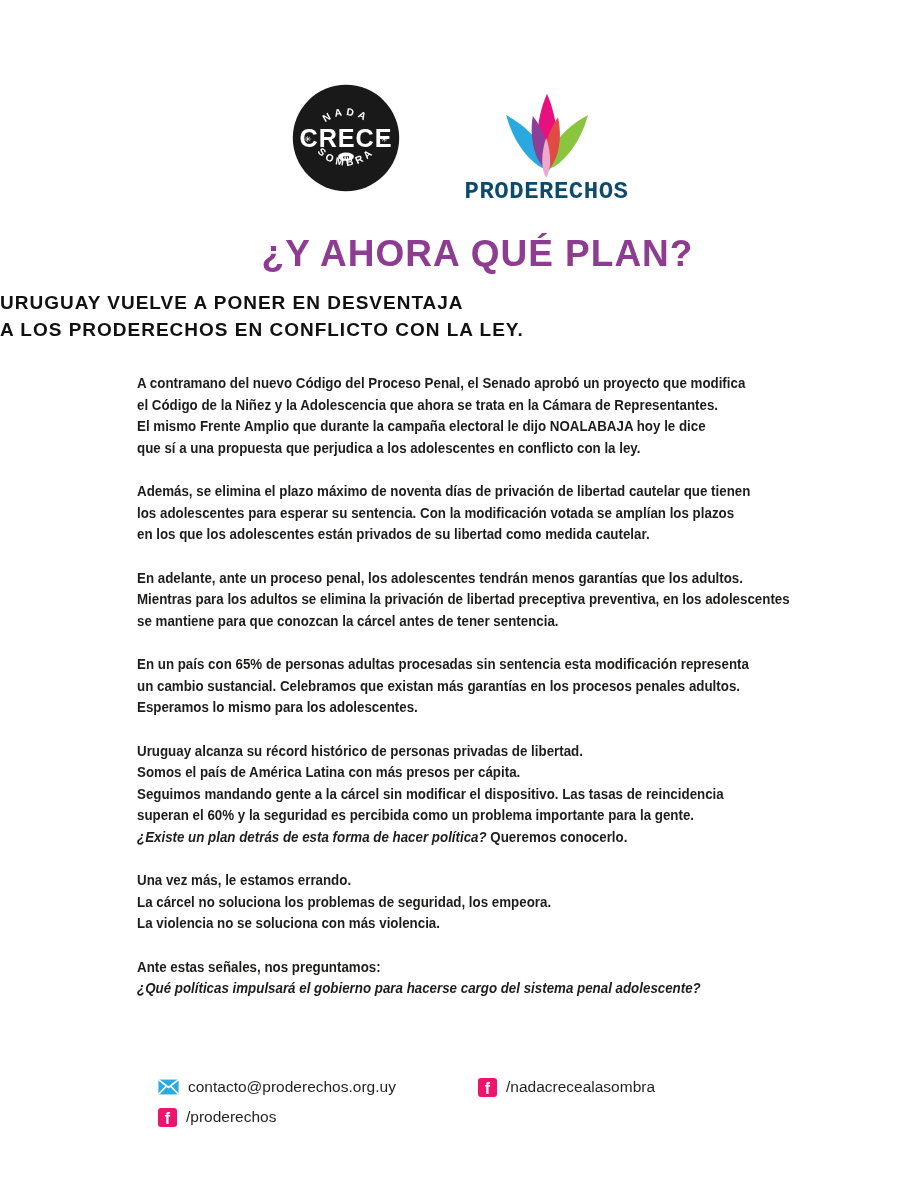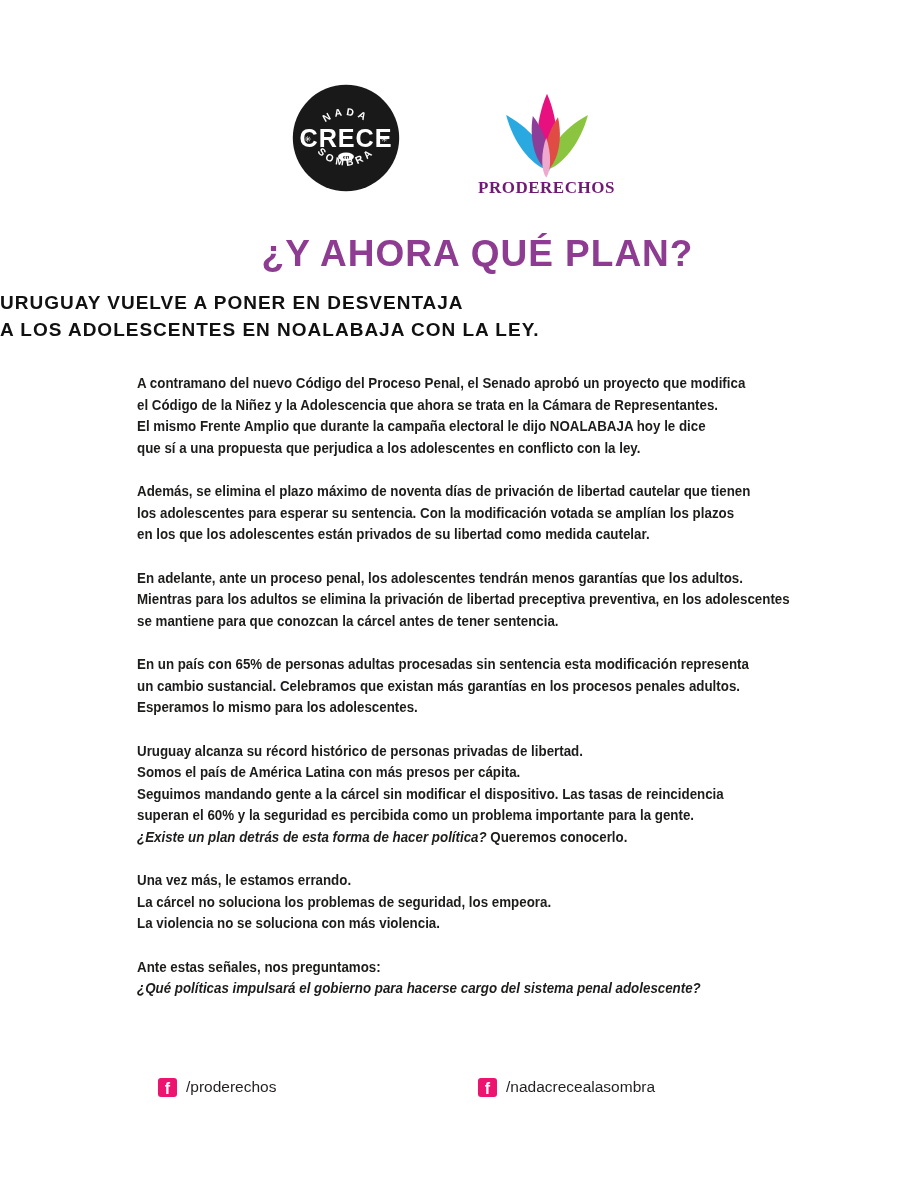--- a/index.html
+++ b/index.html
@@ -4,22 +4,22 @@
 <style>
   html,body{margin:0;padding:0;background:#ffffff;}
   .page{position:relative;width:921px;height:1200px;background:#ffffff;overflow:hidden;
         font-family:"Liberation Sans",sans-serif;color:#1d1d1b;}
 
   
   .logos{position:absolute;top:82px;left:0;right:0;display:flex;justify-content:center;
          align-items:flex-start;gap:60px;}
   .badge{width:112px;height:112px;}
   .pd-logo{width:170px;display:flex;flex-direction:column;align-items:center;}
-  .pd-word{font-weight:bold;font-size:17px;letter-spacing:0.5px;color:#701a75;margin-top:-4px;
-           font-family:Liberation Serif, serif;}
+  .pd-word{font-weight:bold;font-size:24px;letter-spacing:0.5px;color:#0c4a6e;margin-top:-4px;
+           font-family:Liberation Mono, monospace;}
 
   
   .title{position:absolute;top:233px;left:17px;width:100%;text-align:center;margin:0;
          font-size:37px;font-weight:bold;letter-spacing:1px;color:#8e3b92;}
   .subtitle{position:absolute;top:289px;left:0;width:100%;text-align:left;
             font-size:19px;font-weight:bold;letter-spacing:1px;line-height:27px;color:#111111;}
 
   
   .body-text{position:absolute;top:372px;left:137px;width:760px;}
   .para{margin:0 0 22px 0;}
@@ -76,21 +76,21 @@
         <use href="#petal" transform="translate(67,74) rotate(11) scale(0.70)" fill="#e04b43"></use>
         <use href="#petal" transform="translate(59,91) scale(0.42,0.52)" fill="#f0a9ce"></use>
       </svg>
       <div class="pd-word">PRODERECHOS</div>
     </div>
   </header>
 
   <h1 class="title">¿Y AHORA QUÉ PLAN?</h1>
   <div class="subtitle">
     <div>URUGUAY VUELVE A PONER EN DESVENTAJA</div>
-    <div>A LOS ADOLESCENTES EN NOALABAJA CON LA LEY.</div>
+    <div>A LOS PRODERECHOS EN CONFLICTO CON LA LEY.</div>
   </div>
 
   <main class="body-text">
 
     <div class="para">
       <div class="line">A contramano del nuevo Código del Proceso Penal, el Senado aprobó un proyecto que modifica</div>
       <div class="line">el Código de la Niñez y la Adolescencia que ahora se trata en la Cámara de Representantes.</div>
       <div class="line">El mismo Frente Amplio que durante la campaña electoral le dijo NOALABAJA hoy le dice</div>
       <div class="line">que sí a una propuesta que perjudica a los adolescentes en conflicto con la ley.</div>
     </div>
@@ -130,20 +130,27 @@
 
     <div class="para">
       <div class="line">Ante estas señales, nos preguntamos:</div>
       <div class="line it">¿Qué políticas impulsará el gobierno para hacerse cargo del sistema penal adolescente?</div>
     </div>
 
   </main>
 
   <div class="footer-col left">
     <div class="contact-row">
+      <svg class="mail-icon" viewBox="0 0 24 18">
+        <rect x="0.5" y="0.5" width="23" height="17" fill="#29abe2"></rect>
+        <path d="M0.5,0.5 L12,9.5 L23.5,0.5 M0.5,17.5 L9.5,8 M23.5,17.5 L14.5,8" stroke="#ffffff" stroke-width="1.8" fill="none"></path>
+      </svg>
+      <span>contacto@proderechos.org.uy</span>
+    </div>
+    <div class="contact-row">
       <span class="fb-icon">f</span>
       <span>/proderechos</span>
     </div>
   </div>
 
   <div class="footer-col right">
     <div class="contact-row">
       <span class="fb-icon">f</span>
       <span>/nadacrecealasombra</span>
     </div>

